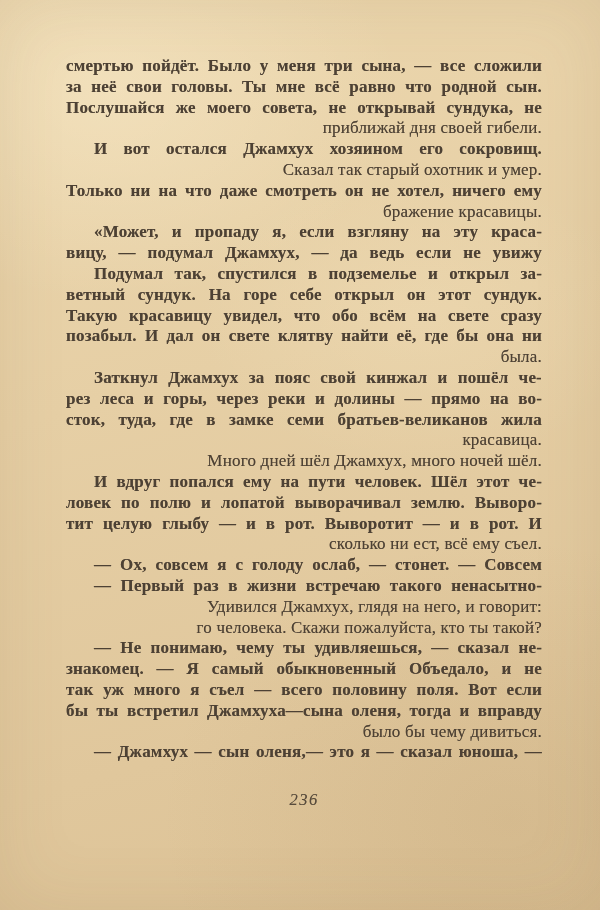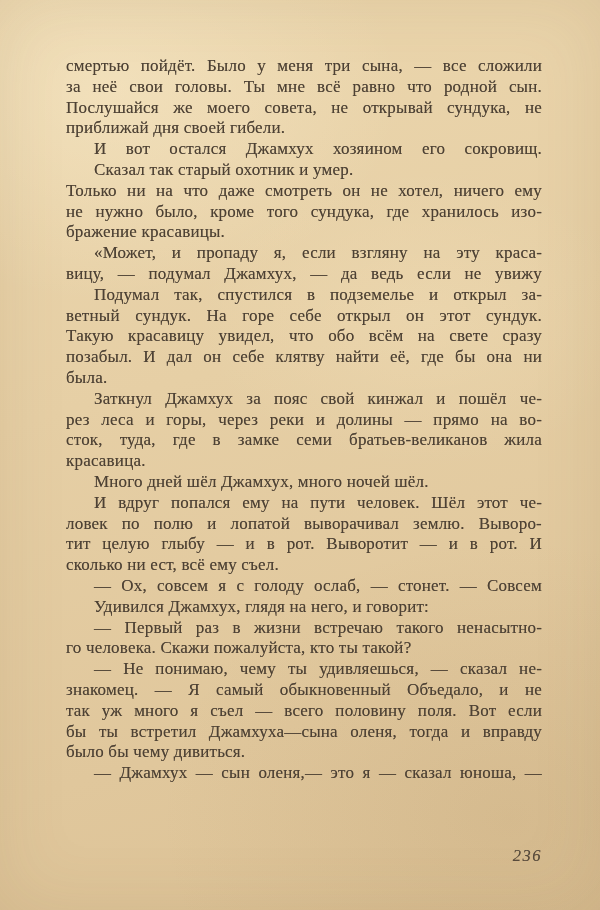--- a/index.html
+++ b/index.html
@@ -35,75 +35,75 @@
     top: 56px;
     width: 476px;
     color: #4d4134;
     font-size: 17px;
     line-height: 20.8px;
     letter-spacing: 0.2px;
     text-shadow: 0 0 0.5px rgba(77, 65, 52, 0.55);
   }
   .line {
     height: 20.8px;
-    text-align: left;
+    text-align: right;
   }
   .line.justify {
     text-align: justify;
     text-align-last: justify;
+    font-weight: bold;
   }
   .line.indent {
     text-indent: 28px;
   }
   .page-number {
     position: absolute;
     left: 66px;
-    top: 846px;
+    top: 790px;
     width: 476px;
-    text-align: right;
+    text-align: center;
     font-style: italic;
     font-size: 16.5px;
     letter-spacing: 1.5px;
     color: #584b3c;
     text-shadow: 0 0 0.5px rgba(88, 75, 60, 0.5);
   }
 </style>
 </head>
 <body>
 
 <div class="paper">
   <div class="text-block">
       <div class="line justify">смертью пойдёт. Было у меня три сына, — все сложили</div>
       <div class="line justify">за неё свои головы. Ты мне всё равно что родной сын.</div>
       <div class="line justify">Послушайся же моего совета, не открывай сундука, не</div>
       <div class="line">приближай дня своей гибели.</div>
       <div class="line justify indent">И вот остался Джамхух хозяином его сокровищ.</div>
       <div class="line indent">Сказал так старый охотник и умер.</div>
       <div class="line justify">Только ни на что даже смотреть он не хотел, ничего ему</div>
-      <div class="line justify">не нужно было, кроме того сундука, где хранилось изо-</div>
       <div class="line">бражение красавицы.</div>
       <div class="line justify indent">«Может, и пропаду я, если взгляну на эту краса-</div>
       <div class="line justify">вицу, — подумал Джамхух, — да ведь если не увижу</div>
       <div class="line justify indent">Подумал так, спустился в подземелье и открыл за-</div>
       <div class="line justify">ветный сундук. На горе себе открыл он этот сундук.</div>
       <div class="line justify">Такую красавицу увидел, что обо всём на свете сразу</div>
-      <div class="line justify">позабыл. И дал он себе клятву найти её, где бы она ни</div>
+      <div class="line justify">позабыл. И дал он свете клятву найти её, где бы она ни</div>
       <div class="line">была.</div>
       <div class="line justify indent">Заткнул Джамхух за пояс свой кинжал и пошёл че-</div>
       <div class="line justify">рез леса и горы, через реки и долины — прямо на во-</div>
       <div class="line justify">сток, туда, где в замке семи братьев-великанов жила</div>
       <div class="line">красавица.</div>
       <div class="line indent">Много дней шёл Джамхух, много ночей шёл.</div>
       <div class="line justify indent">И вдруг попался ему на пути человек. Шёл этот че-</div>
       <div class="line justify">ловек по полю и лопатой выворачивал землю. Выворо-</div>
       <div class="line justify">тит целую глыбу — и в рот. Выворотит — и в рот. И</div>
       <div class="line">сколько ни ест, всё ему съел.</div>
       <div class="line justify indent">— Ох, совсем я с голоду ослаб, — стонет. — Совсем</div>
+      <div class="line justify indent">— Первый раз в жизни встречаю такого ненасытно-</div>
       <div class="line indent">Удивился Джамхух, глядя на него, и говорит:</div>
-      <div class="line justify indent">— Первый раз в жизни встречаю такого ненасытно-</div>
       <div class="line">го человека. Скажи пожалуйста, кто ты такой?</div>
       <div class="line justify indent">— Не понимаю, чему ты удивляешься, — сказал не-</div>
       <div class="line justify">знакомец. — Я самый обыкновенный Объедало, и не</div>
       <div class="line justify">так уж много я съел — всего половину поля. Вот если</div>
       <div class="line justify">бы ты встретил Джамхуха—сына оленя, тогда и вправду</div>
       <div class="line">было бы чему дивиться.</div>
       <div class="line justify indent">— Джамхух — сын оленя,— это я — сказал юноша, —</div>
     </div>
   <div class="page-number">236</div>
 </div>

